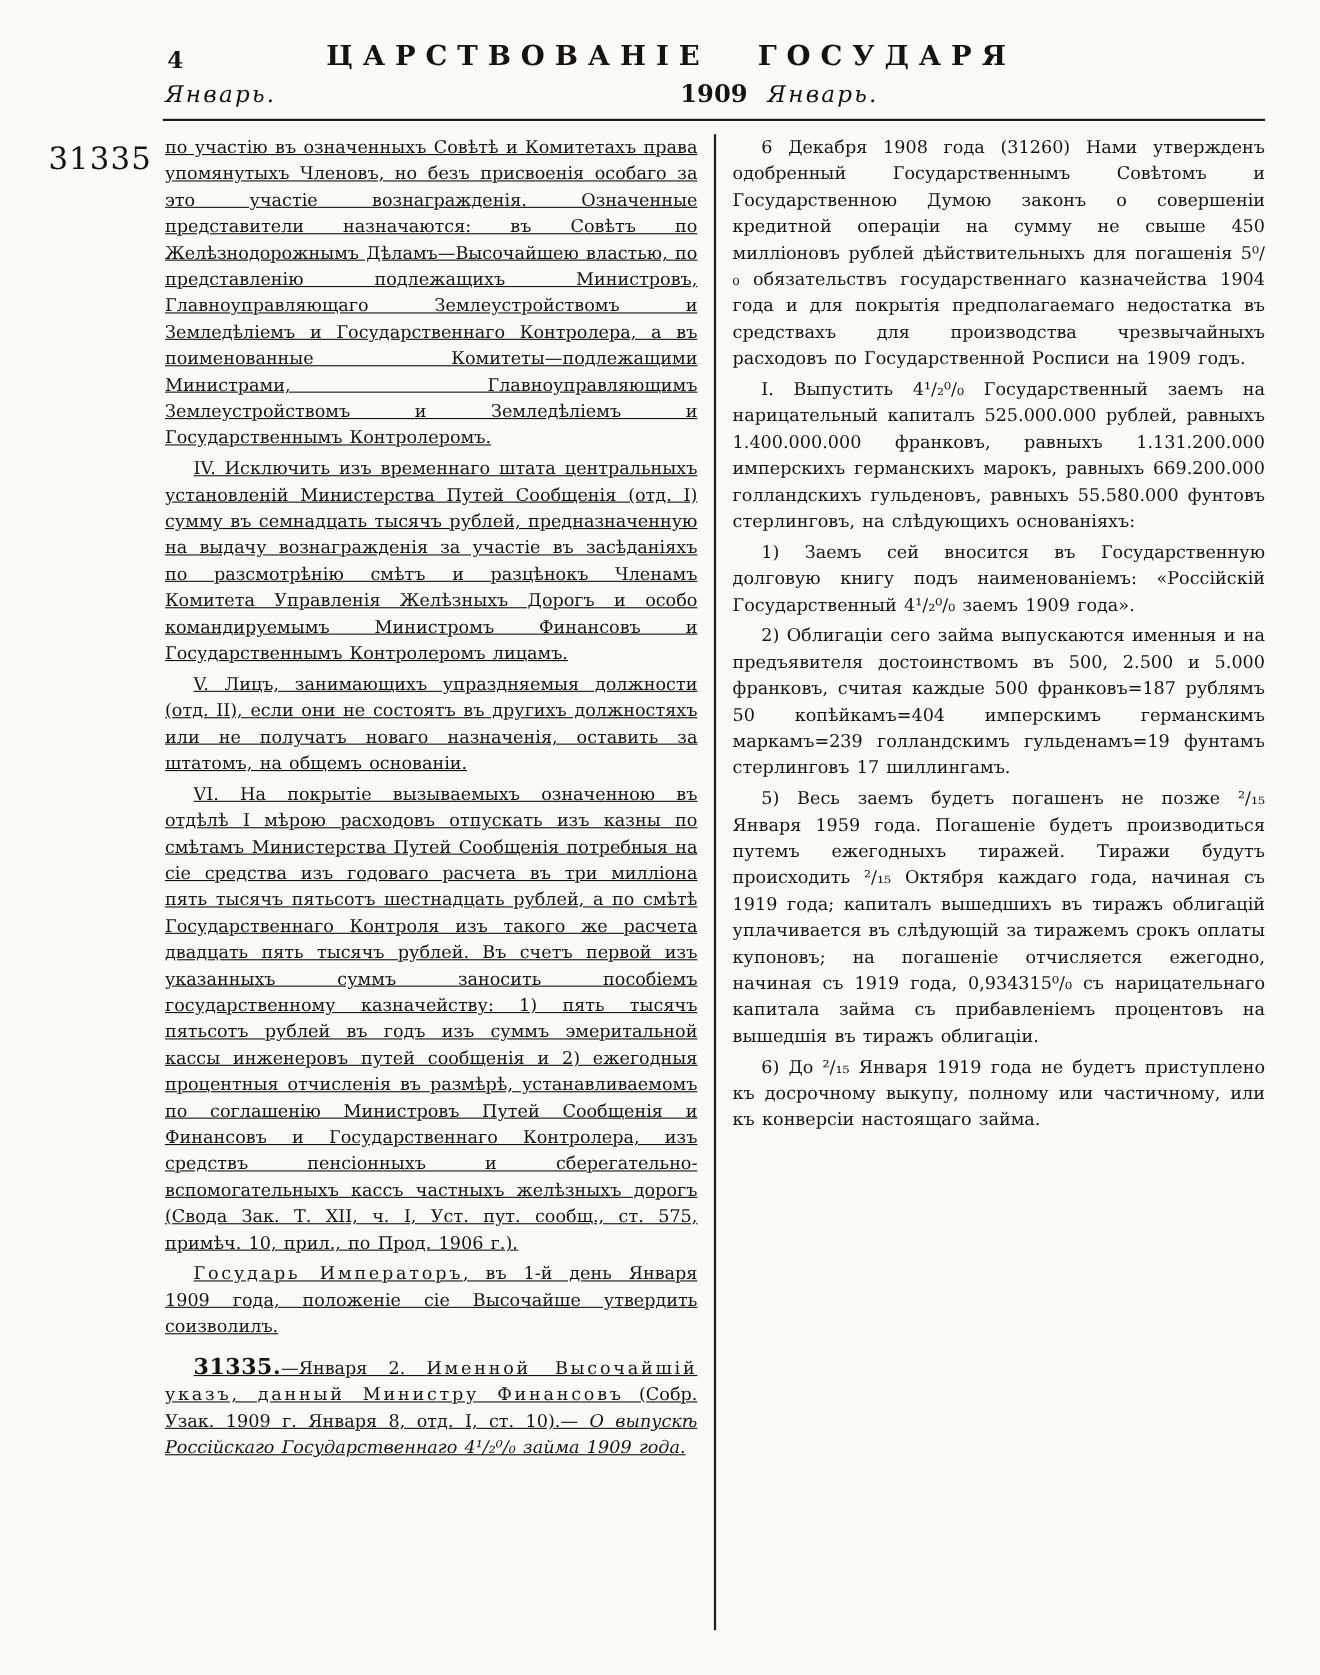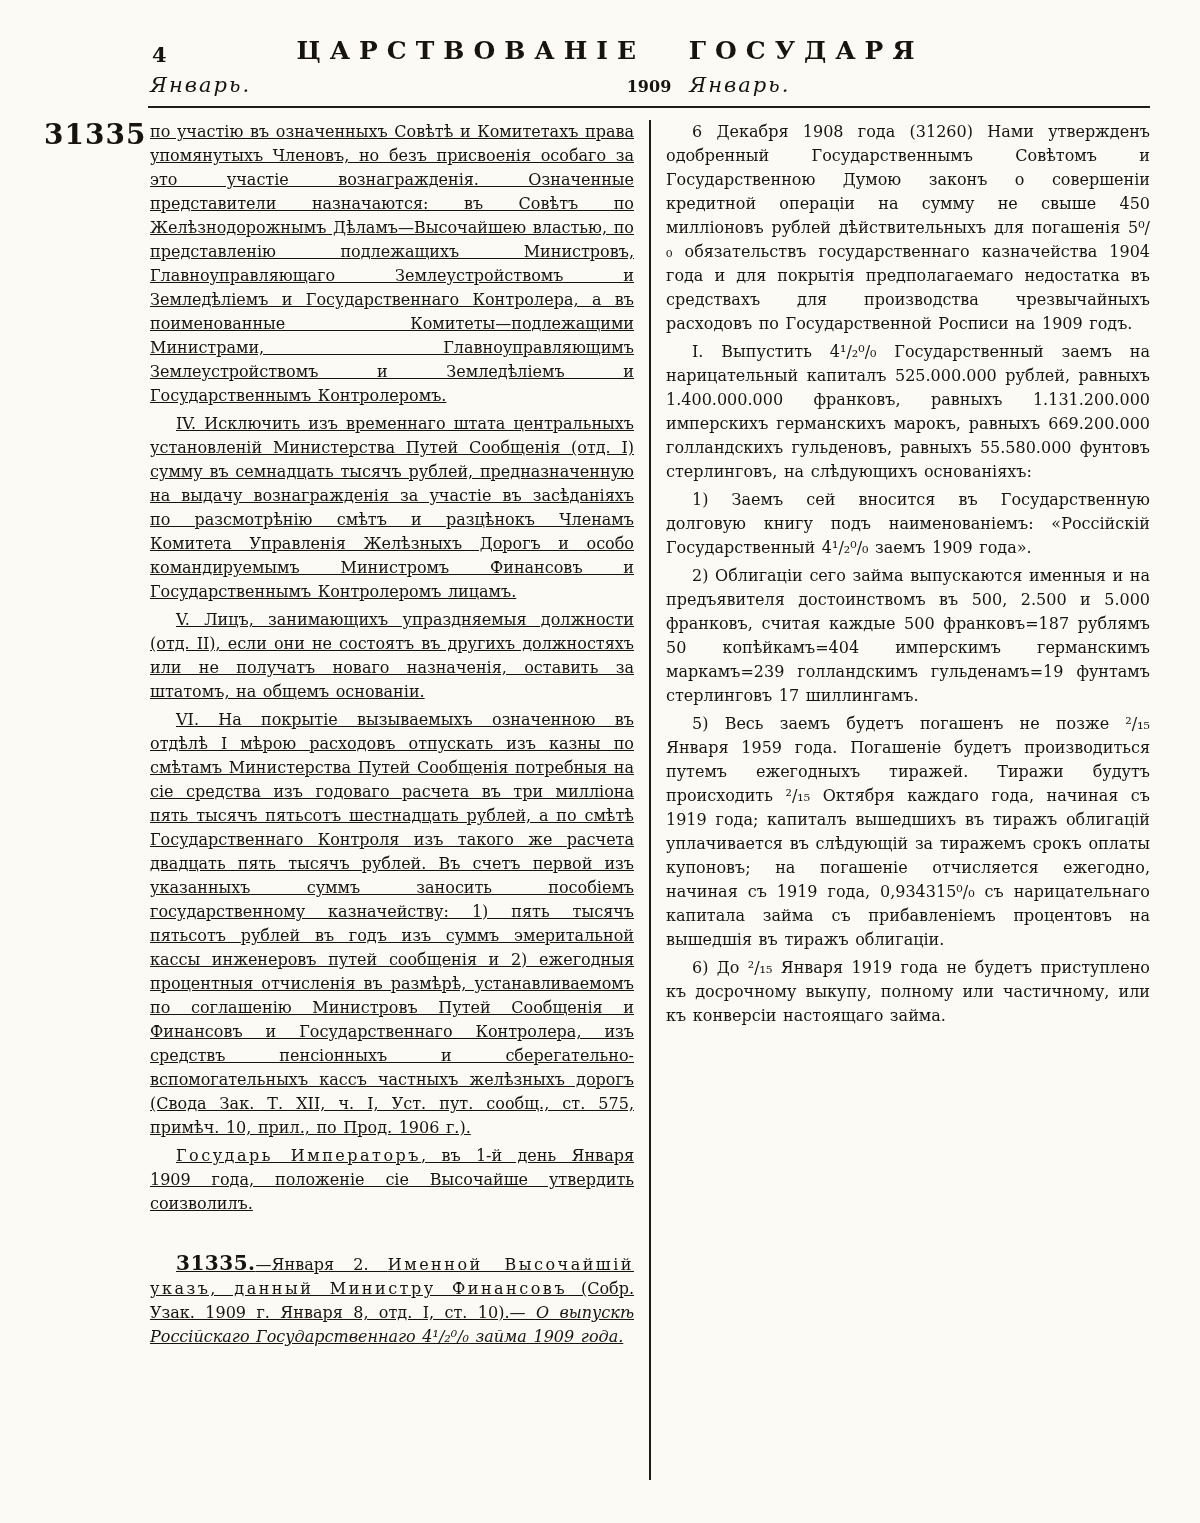--- a/index.html
+++ b/index.html
@@ -21,46 +21,46 @@
     font-size: 25px; font-weight: bold;
     letter-spacing: 9px; word-spacing: 26px;
     padding-left: 20px;
   }
   .subrow {
     display: grid; grid-template-columns: 1fr auto 1fr;
     align-items: baseline;
     margin: 8px 52px 0 150px;
   }
   .month { font-style: italic; font-size: 21px; letter-spacing: 2px; }
-  .year  { font-size: 16px; font-weight: 600; text-align: left; padding: 0 18px; }
+  .year  { font-size: 22px; font-weight: 600; text-align: left; padding: 0 18px; }
   .rule  { border: none; border-top: 2px solid #201c16; margin: 9px 50px 0 148px; }
 
   .margin-number {
-    position: absolute; left: 44px; top: 118px;
-    font-size: 28px; font-weight: bold; letter-spacing: 1px;
+    position: absolute; left: 44px; top: 128px;
+    font-size: 28px; font-weight: normal; letter-spacing: 1px;
   }
 
   .columns {
     display: flex; align-items: stretch;
     margin: 12px 50px 0 150px;
     min-height: 1360px;
   }
   .col {
     flex: 1 1 0;
     font-size: 16px; line-height: 24px;
     text-align: justify;
     word-spacing: 1.5px;
   }
   .col-left  { padding-right: 15px; text-decoration: underline; }
   .col-right { padding-left: 15px; }
   .divider { width: 2px; background: #201c16; }
 
   p.para { margin-bottom: 4px; text-indent: 26px; }
   p.noindent { text-indent: 0; }
-  p.article-head { margin-top: 35px; }
+  p.article-head { margin-top: 12px; }
   .run-i  { font-style: italic; }
   .run-sp { letter-spacing: 2.5px; }
   .run-lg { font-size: 20px; font-weight: bold; letter-spacing: 0.5px; }
 </style>
 </head>
 <body>
 
 <div class="page">
 
   <span class="pagenum">4</span>

